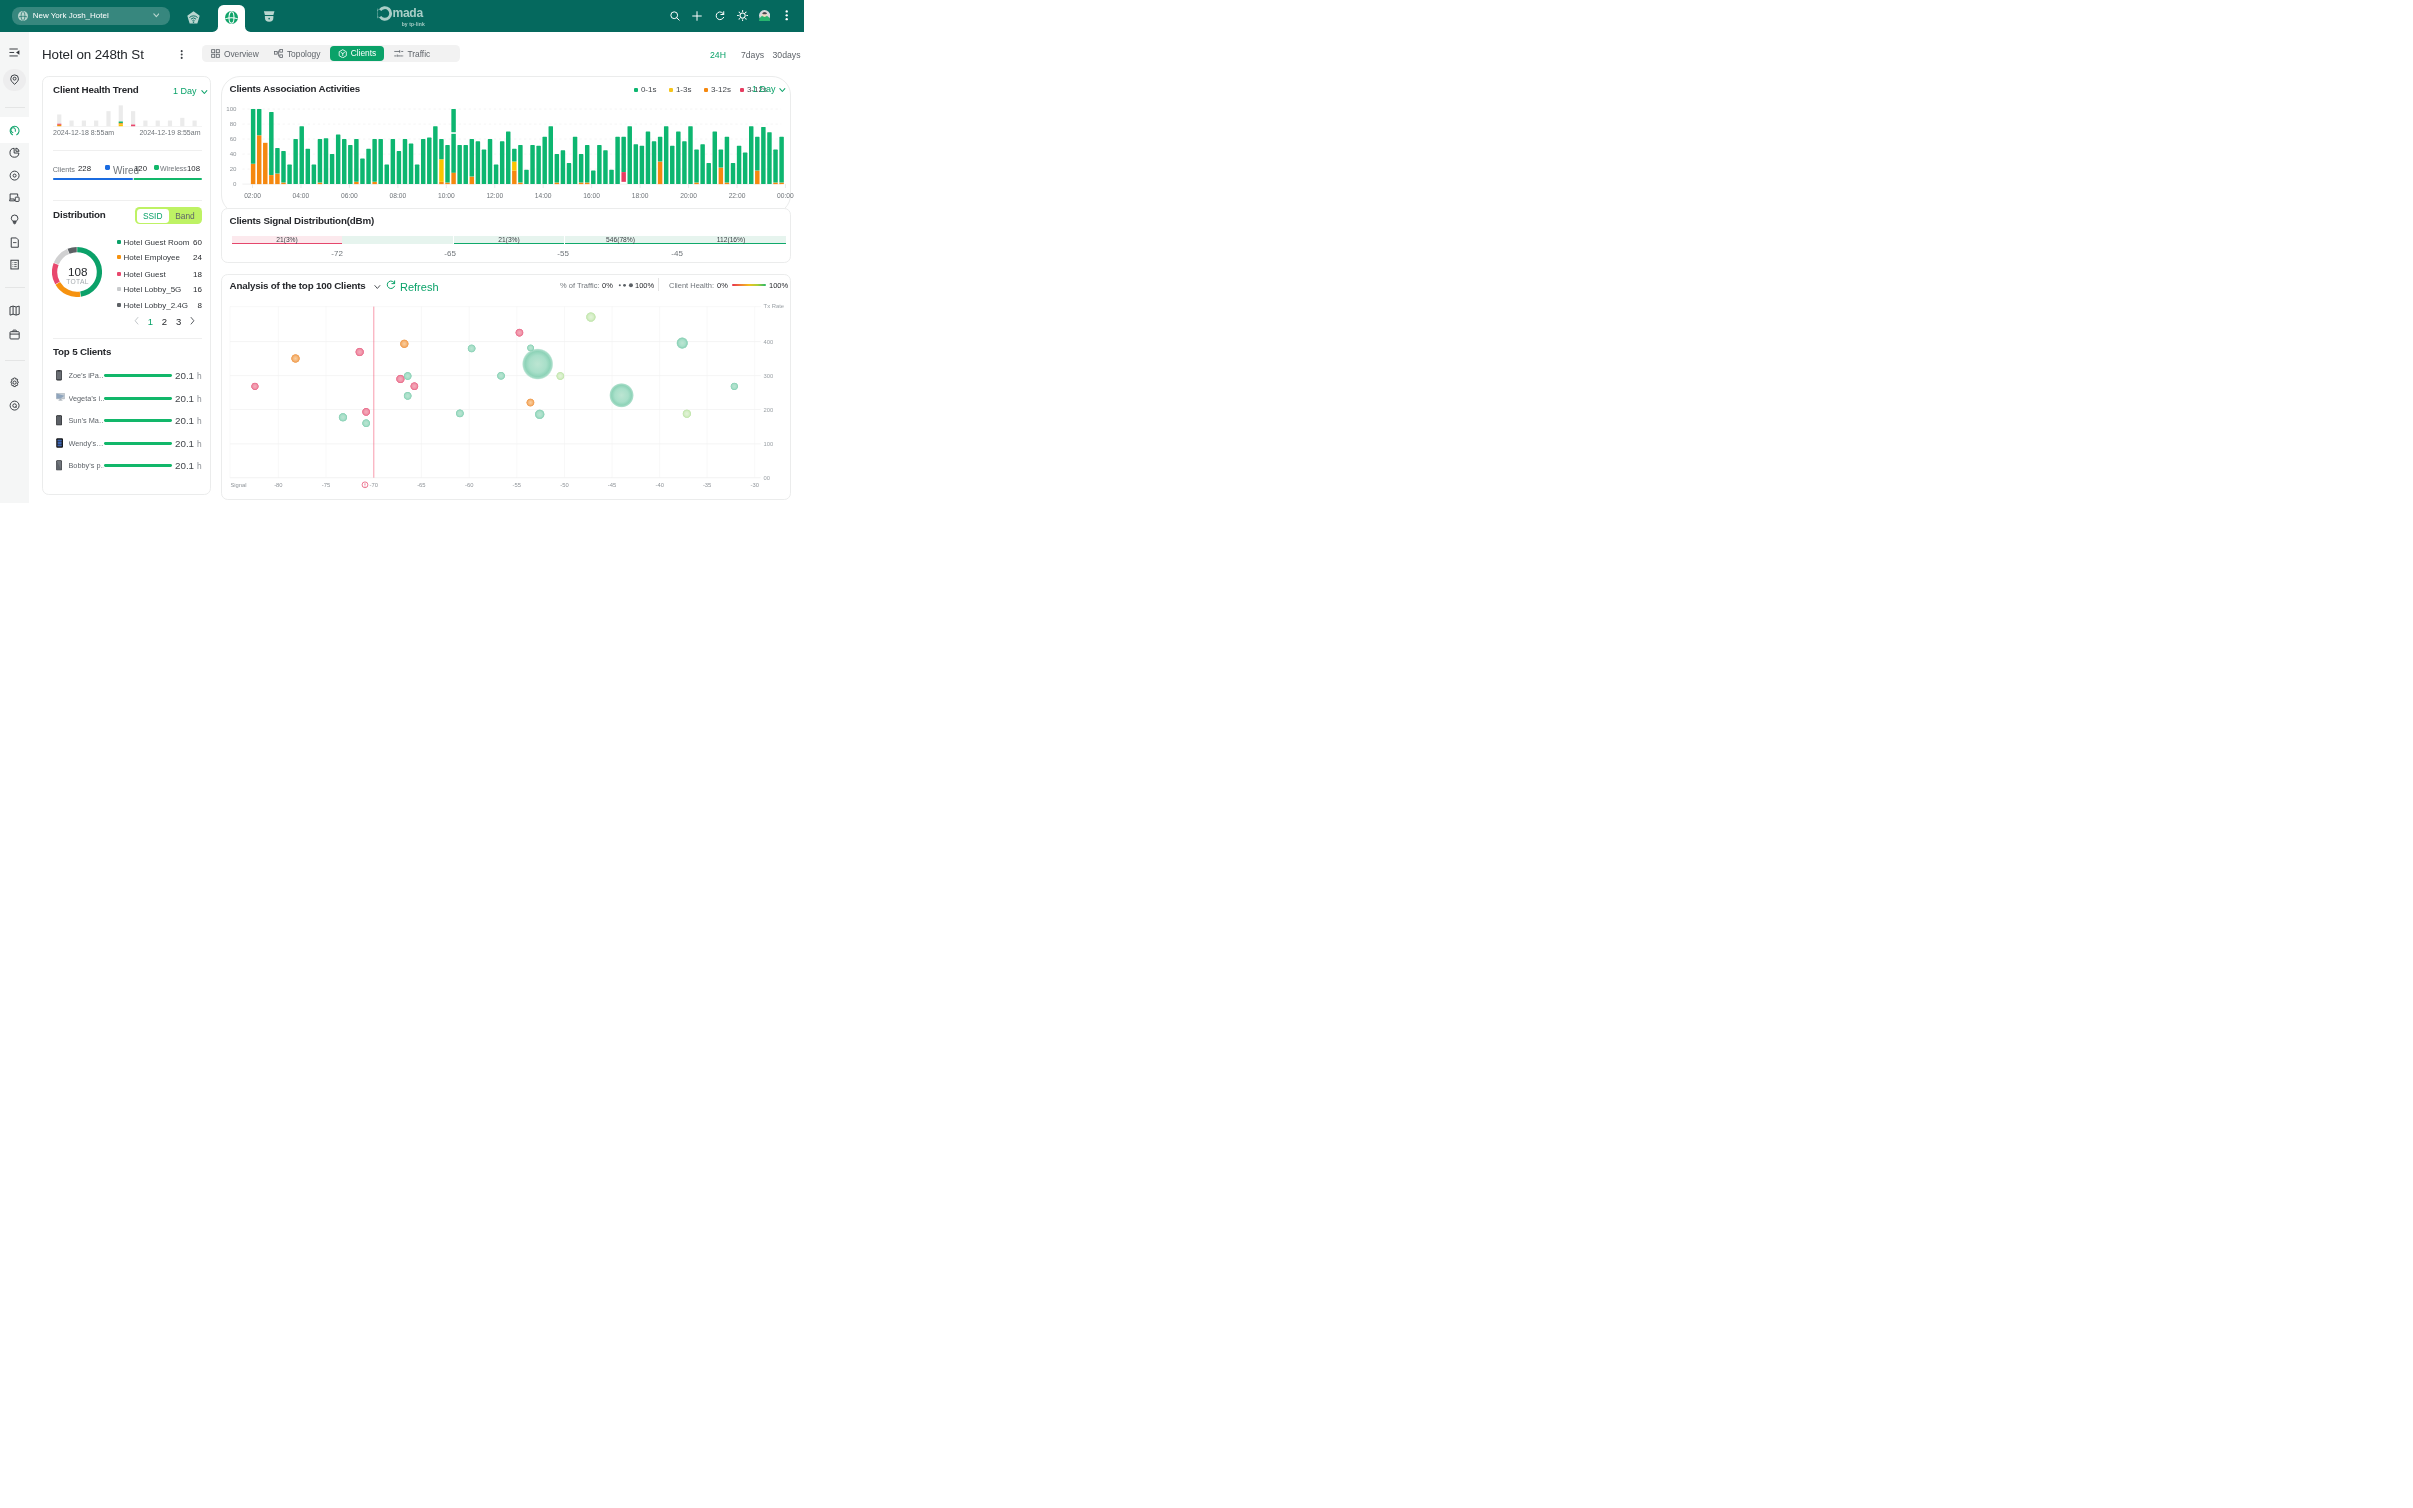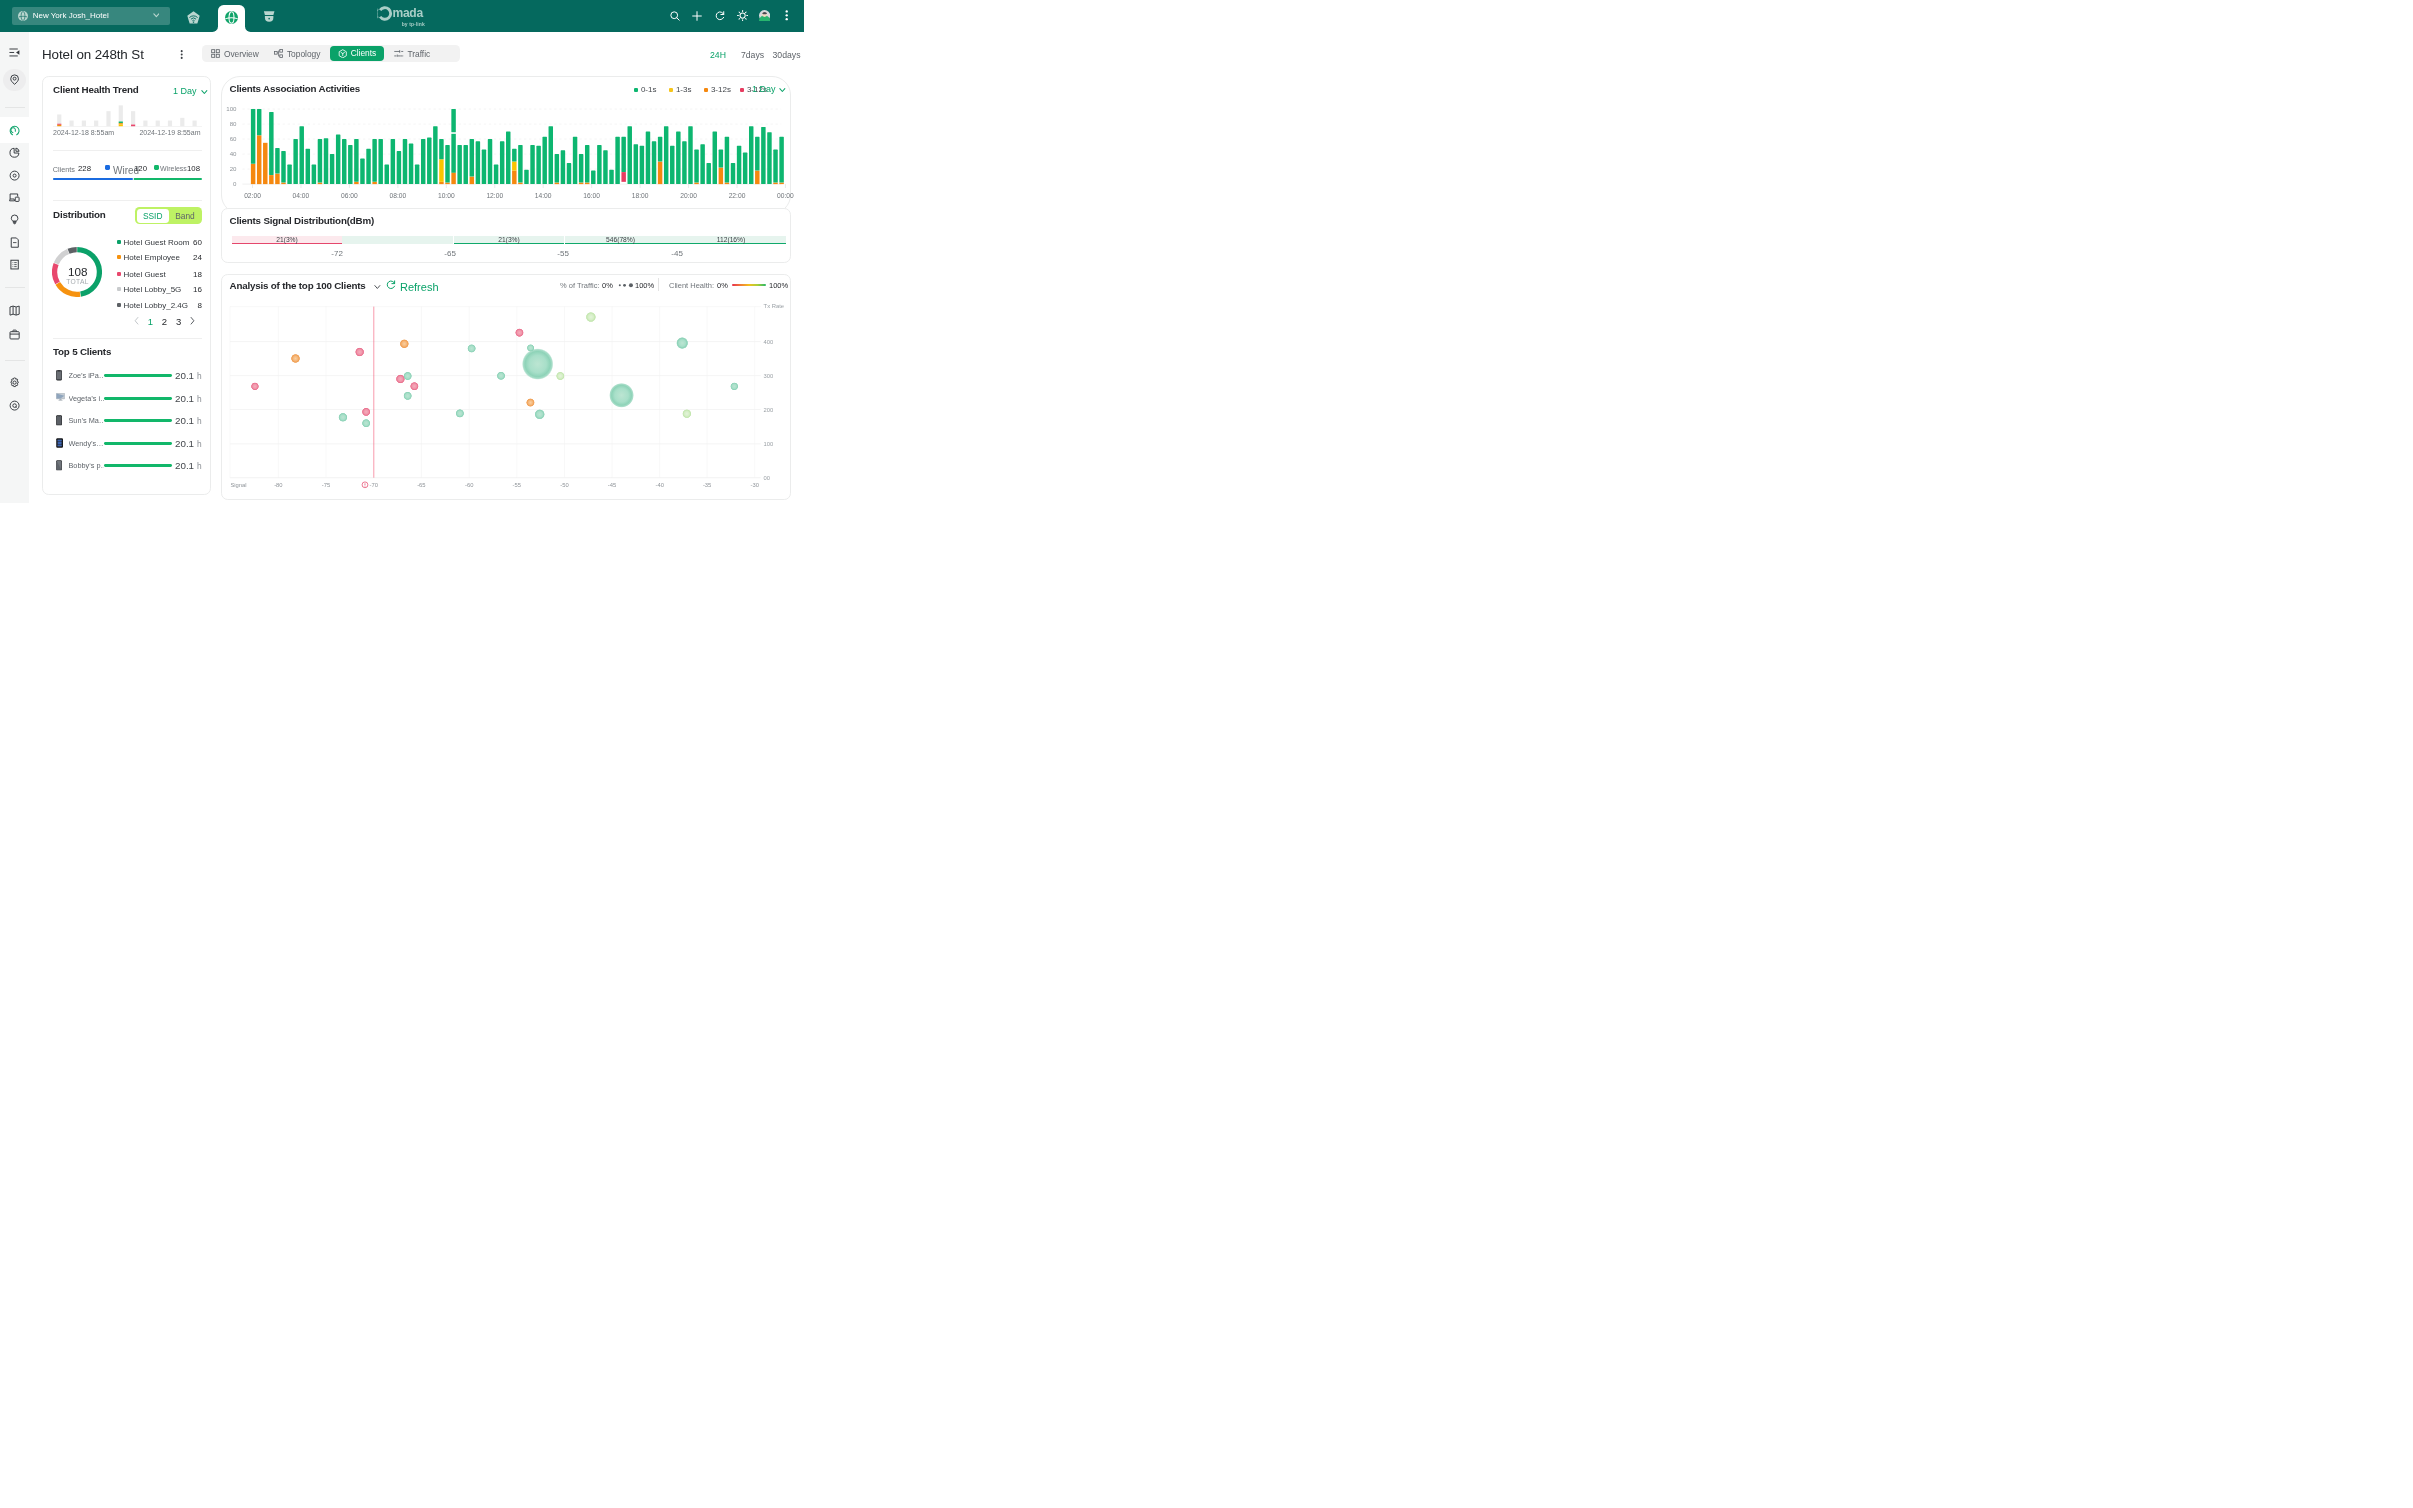--- a/index.html
+++ b/index.html
@@ -4,21 +4,21 @@
 <style>
 * { margin:0; padding:0; box-sizing:border-box; }
 html,body { width:804px; height:503px; overflow:hidden; background:#fff;
   font-family:"Liberation Sans", sans-serif; }
 .abs { position:absolute; }
 #page { position:relative; width:804px; height:503px; }
 
 
 #header { position:absolute; left:0; top:0; width:804px; height:32px; background:#05695e; }
 #sitepill { position:absolute; left:11.7px; top:6.7px; width:158px; height:18px;
-  background:rgba(255,255,255,.2); border-radius:2px;text-align:center; }
+  background:rgba(255,255,255,.2); border-radius:8px;text-align:center; }
 #sitepill .sitename { position:absolute; left:21px; top:4.2px; font-size:8px; color:#fff; letter-spacing:0px; }
 #whitetab { position:absolute; left:218px; top:4.5px; width:27px; height:27px; background:#fff; border-radius:5.6px 5.6px 0 0; }
 #whitetab:before, #whitetab:after { content:""; position:absolute; bottom:0; width:5.6px; height:5.6px; background:transparent; }
 #whitetab:before { left:-5.6px; border-bottom-right-radius:5.6px; box-shadow:2.2px 2.2px 0 2.2px #fff; }
 #whitetab:after { right:-5.6px; border-bottom-left-radius:5.6px; box-shadow:-2.2px 2.2px 0 2.2px #fff; }
 
 
 #logo { position:absolute; left:379px; top:4.5px; width:47px; height:22.3px; color:#a9cec7; }
 #logotxt { position:absolute; left:0px; top:1.7px; font-size:12.6px; font-weight:bold; letter-spacing:-0.3px; color:#a9cec7; transform:scaleX(0.96); transform-origin:left;}
 #logosub { position:absolute; right:1.1px; top:16px; font-size:5px; font-weight:600; color:#a9cec7; letter-spacing:0.1px; }

